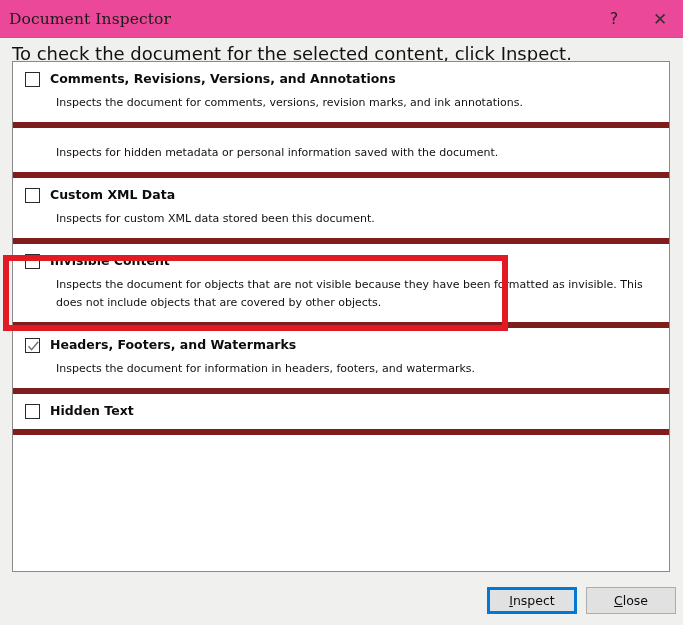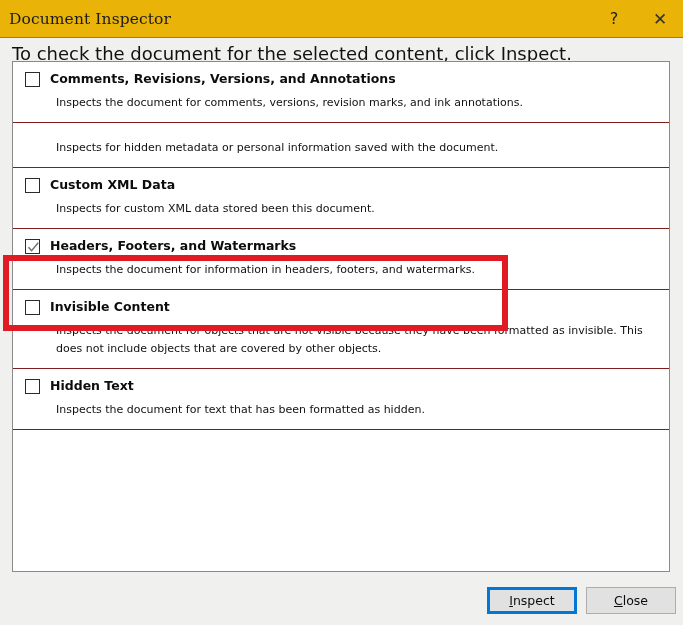--- a/index.html
+++ b/index.html
@@ -14,21 +14,21 @@
     overflow: hidden;
     position: relative;
   }
 
   
   #title-bar {
     position: absolute;
     left: 0; top: 0;
     width: 683px;
     height: 37px;
-    background: #eab308;
+    background: #ec4899;
     display: flex;
     align-items: center;
   }
   #title-text {
     font-family: "DejaVu Serif", serif;
     font-size: 15.5px;
     color: #1b1b1b;
     margin-left: 9px;
     letter-spacing: 0.1px;
     white-space: nowrap;
@@ -88,21 +88,21 @@
     height: 511px;
     background: #ffffff;
     border: 1px solid #8a8a8a;
     box-sizing: border-box;
     overflow: hidden;
   }
   .list-item {
     position: relative;
     box-sizing: border-box;
     padding: 9px 10px 10px 6px;
-    border-bottom: 1px solid #7f1d1d;
+    border-bottom: 6px solid #7f1d1d;
     background: #ffffff;
   }
   .item-head {
     display: flex;
     align-items: flex-start;
   }
   .checkbox {
     width: 15px;
     height: 15px;
     min-width: 15px;
@@ -223,44 +223,43 @@
   <div class="list-item">
     <div class="item-head">
       <div class="checkbox"></div>
       <div class="item-title">Custom XML Data</div>
     </div>
     <div class="item-desc">Inspects for custom XML data stored been this document.</div>
   </div>
 
   <div class="list-item">
     <div class="item-head">
+      <div class="checkbox"></div>
+      <div class="item-title">Invisible Content</div>
+    </div>
+    <div class="item-desc">Inspects the document for objects that are not visible because they have been formatted as invisible. This does not include objects that are covered by other objects.</div>
+  </div>
+
+  <div class="list-item">
+    <div class="item-head">
       <div class="checkbox">
         <svg width="13" height="13" viewBox="0 0 13 13">
           <path d="M1.5 6.2 L4.6 9.6 L11.2 1.8" fill="none" stroke="#6d6d6d" stroke-width="1.4"></path>
         </svg>
       </div>
       <div class="item-title">Headers, Footers, and Watermarks</div>
     </div>
     <div class="item-desc">Inspects the document for information in headers, footers, and watermarks.</div>
   </div>
 
   <div class="list-item">
     <div class="item-head">
       <div class="checkbox"></div>
-      <div class="item-title">Invisible Content</div>
-    </div>
-    <div class="item-desc">Inspects the document for objects that are not visible because they have been formatted as invisible. This does not include objects that are covered by other objects.</div>
-  </div>
-
-  <div class="list-item">
-    <div class="item-head">
-      <div class="checkbox"></div>
       <div class="item-title">Hidden Text</div>
     </div>
-    <div class="item-desc">Inspects the document for text that has been formatted as hidden.</div>
   </div>
 
 </div>
 
 <div id="highlight-box"></div>
 
 <div id="button-row">
   <button class="dlg-button" id="inspect-button">
     <span class="accel">I</span>
       <span>nspect</span>

